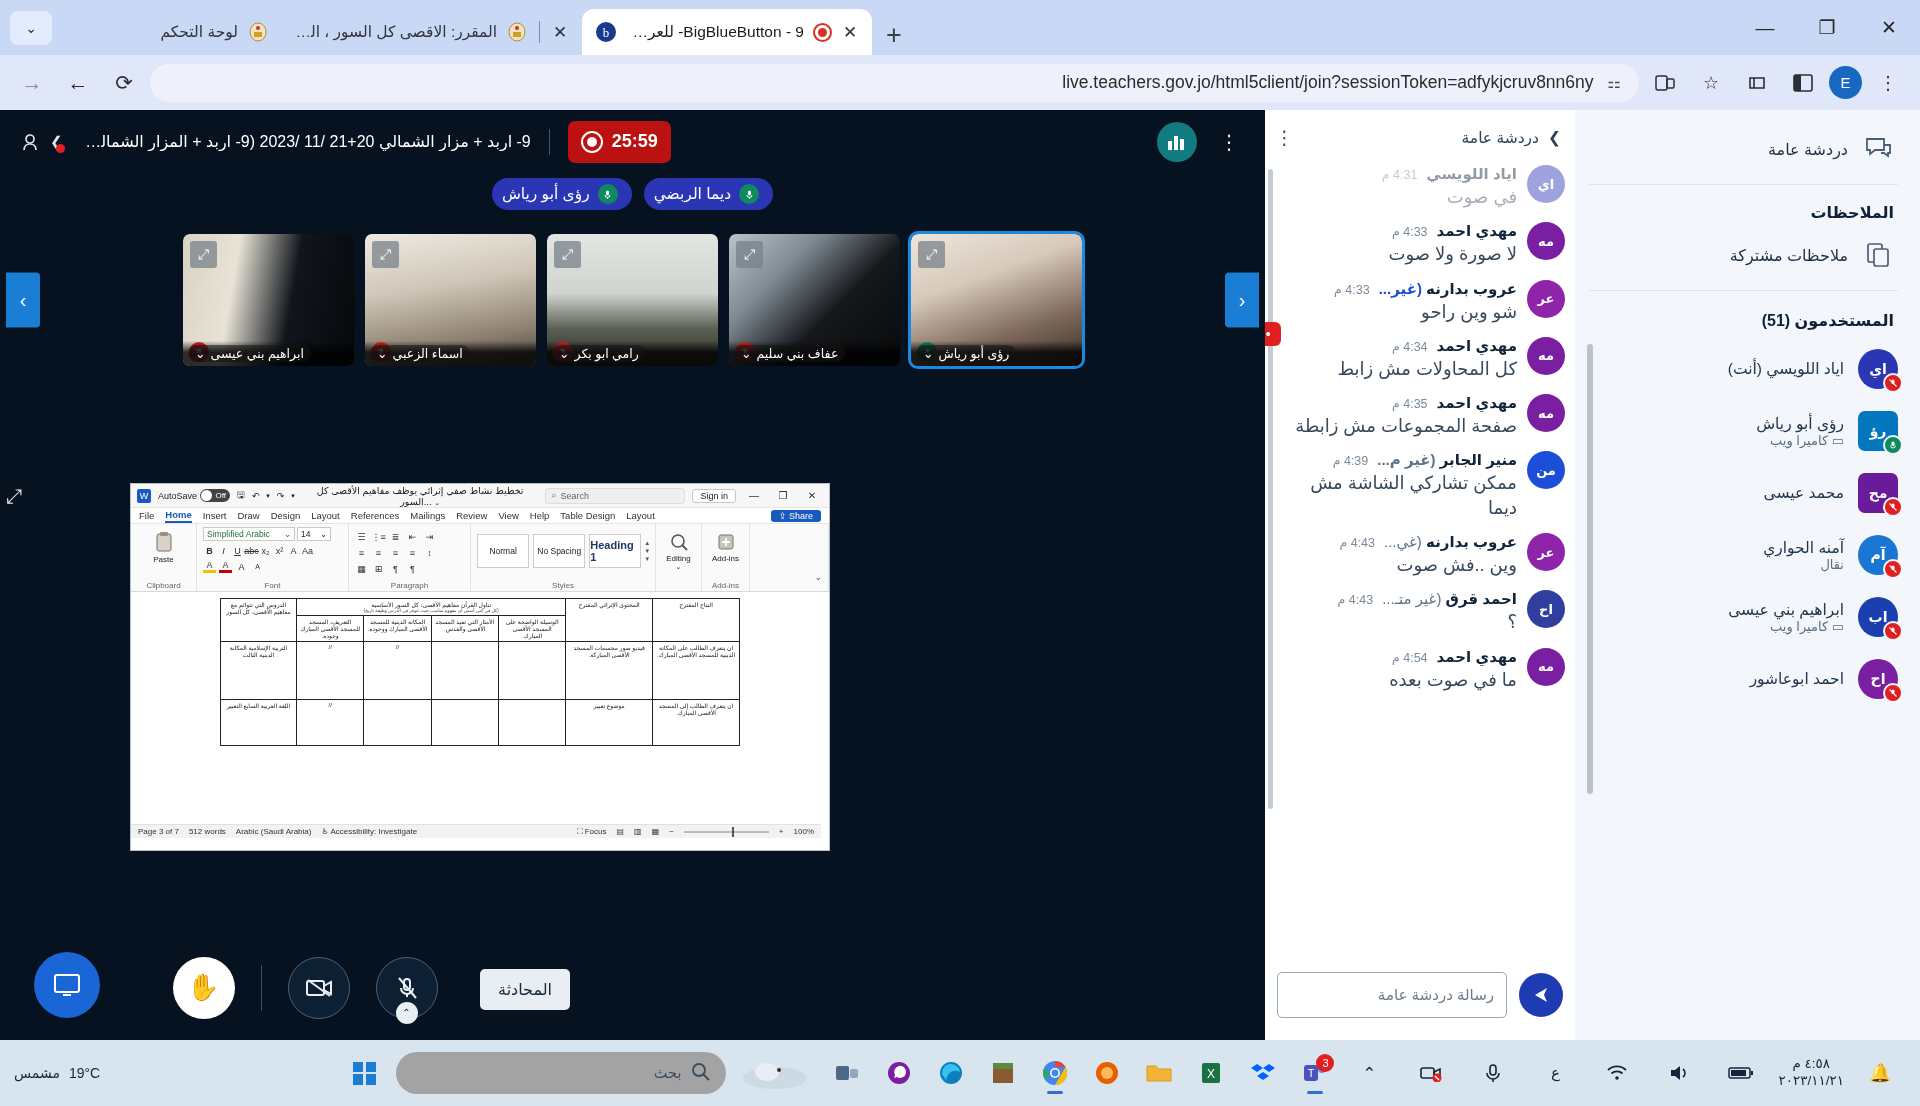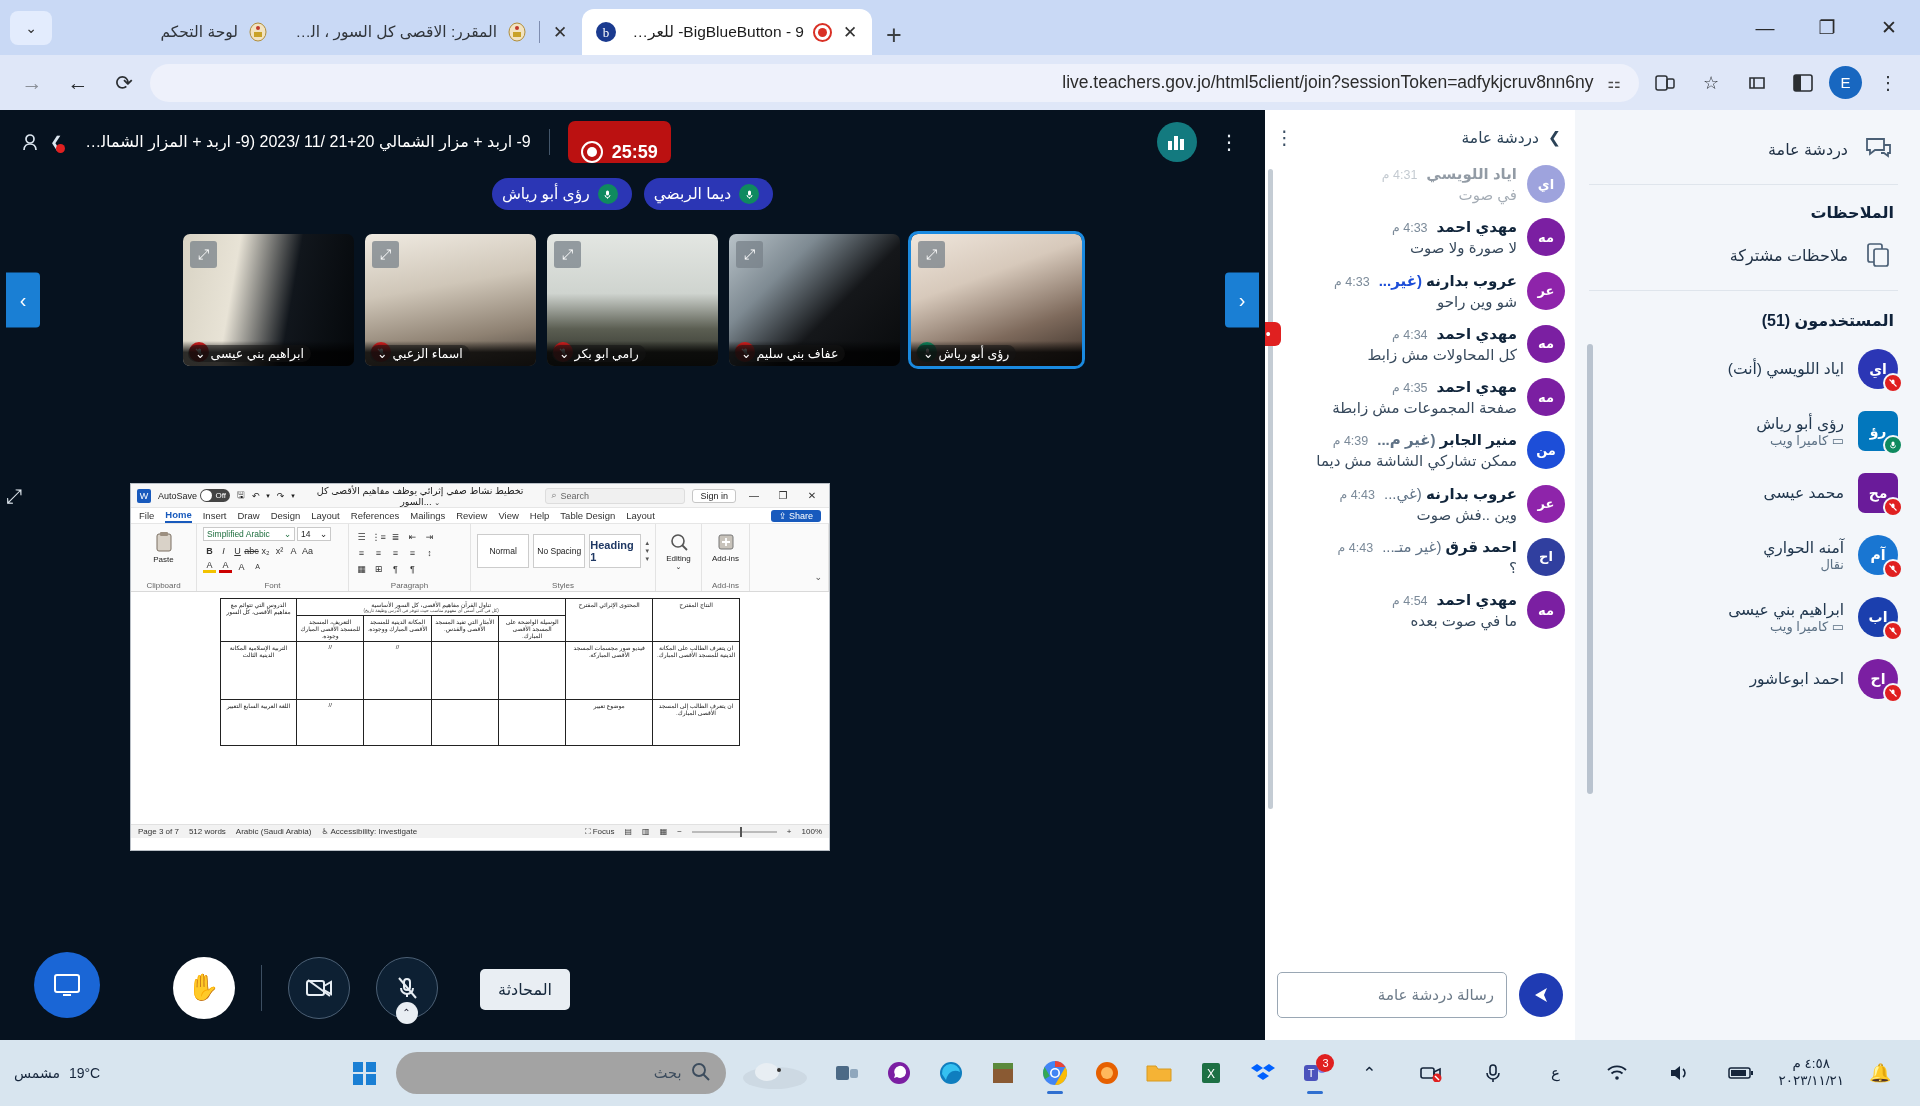--- a/index.html
+++ b/index.html
@@ -70,39 +70,39 @@
   .chat-title { font-size:15.5px; color:#2b4257; display:flex; align-items:center; gap:9px; }
   .chat-body { flex:1; position:relative; overflow:hidden; padding:6px 10px 0 14px; }
   .msg { display:flex; gap:10px; margin-bottom:13px; }
   .m-av { width:38px;height:38px;border-radius:50%;color:#fff;font-size:13px;display:flex;align-items:center;
      justify-content:center;flex:none;font-weight:600;}
   .m-body { flex:1; min-width:0; }
   .m-head { display:flex; align-items:baseline; gap:9px; }
   .m-name { font-size:15px; font-weight:700; color:#10243a; white-space:nowrap; overflow:hidden;
      text-overflow:ellipsis; max-width:165px;}
   .m-time { font-size:12.5px; color:#7b8a99; }
-  .m-text { font-size:15px; color:#37495c; margin-top:2px; line-height:1.35; }
+  .m-text { font-size:18px; color:#37495c; margin-top:2px; line-height:1.35; }
   .chat-scroll { position:absolute; left:3px; top:10px; width:5px; height:640px; background:#c4ccd4; border-radius:3px; }
   .chat-foot { padding:12px 12px 22px 12px; display:flex; align-items:center; gap:12px; }
   .chat-input { flex:1; height:46px; border:1px solid #9aa7b4; border-radius:5px; background:#fff;
      display:flex; align-items:center; padding:0 12px; font-size:15px; color:#6d7b89; }
   .send-btn { width:44px;height:44px;border-radius:50%;background:#1f3bb3;color:#fff;display:flex;
      align-items:center;justify-content:center;flex:none;}
   .red-pop { position:absolute; left:-20px; top:163px; background:#e02020; color:#fff; border-radius:6px;
      padding:4px 9px; font-size:14px; letter-spacing:1px; z-index:5; }
 
   
   .stage { position:absolute; left:0; top:0; right:655px; height:930px; background:#06121f; }
   .bbb-bar { height:63px; display:flex; align-items:center; direction:rtl; padding:0 22px; gap:18px; color:#fff; }
   .bbb-logo { width:40px;height:40px;border-radius:50%;background:#137a7f;display:flex;align-items:center;
      justify-content:center;}
   .bbb-kebab { font-size:20px; color:#e6edf3; padding:0 4px; }
   .meet-title { flex:1; font-size:16px; color:#fff; text-align:right; white-space:nowrap; overflow:hidden;
      text-overflow:ellipsis; }
-  .rec-pill { background:#bb1111; color:#fff; border-radius:7px; height:42px; display:flex; align-items:flex-end;
+  .rec-pill { background:#bb1111; color:#fff; border-radius:7px; height:42px; display:flex; align-items:center;
      gap:9px; padding:0 13px; font-size:18px; font-weight:600; }
   .rec-ring { width:22px;height:22px;border-radius:50%;border:2.5px solid #fff;display:flex;align-items:center;
      justify-content:center;}
   .rec-ring i{width:10px;height:10px;border-radius:50%;background:#fff;display:block;}
   .vline { width:1px; height:26px; background:#43566a; }
   .hdr-users { display:flex; align-items:center; gap:6px; position:relative; color:#dce6ef; font-size:19px; }
   .hdr-users .dot { position:absolute; right:-2px; bottom:-1px; width:9px;height:9px;border-radius:50%;background:#e02020;}
 
   .talkers { height:42px; display:flex; align-items:center; justify-content:center; gap:12px; direction:rtl; }
   .talk-pill { background:#2b36b5; color:#fff; border-radius:20px; height:32px; display:flex; align-items:center;
@@ -152,21 +152,21 @@
   .w-groups { height:68px; display:flex; direction:ltr; border-bottom:1px solid #d9d9d9; background:#fafafa; }
   .w-grp { border-right:1px solid #e3e3e3; padding:3px 6px 0 6px; position:relative; }
   .w-grp .lbl { position:absolute; bottom:1px; left:0; right:0; text-align:center; font-size:8px; color:#666; }
   .w-fontbox { border:1px solid #c9c9c9; background:#fff; font-size:8.5px; padding:1px 3px; display:inline-flex;
      align-items:center; justify-content:space-between; }
   .w-btn { width:13px;height:13px;display:inline-flex;align-items:center;justify-content:center;font-size:9px;color:#333;}
   .style-card { width:54px;height:34px;border:1px solid #ccc;display:flex;align-items:center;justify-content:center;
      font-size:8.5px; background:#fff;}
   .style-card.h1 { font-size:11px; font-weight:700; color:#1f3864; }
   .w-page { position:relative; height:246px; background:#fff; overflow:hidden; }
-  .w-status { position:absolute; left:0; right:0; bottom:0; height:14px; background:#f2f2f2; border-top:1px solid #e1e1e1;
+  .w-status { position:absolute; left:0; right:8px; bottom:0; height:14px; background:#f2f2f2; border-top:1px solid #e1e1e1;
      display:flex; align-items:center; gap:10px; padding:0 7px; font-size:8px; color:#333; direction:ltr;}
   .w-zoomslider { width:85px; height:2px; background:#bbb; position:relative; }
   .w-zoomslider i { position:absolute; left:48px; top:-4px; width:2px; height:10px; background:#555; }
 
   table.doc { border-collapse:collapse; direction:rtl; margin:6px auto 0 auto; width:520px; font-size:6px;
      color:#1a1a1a; }
   table.doc td { border:1px solid #222; padding:2px 3px; vertical-align:top; text-align:center; }
 
   
   .actionbar { position:absolute; left:0; right:655px; bottom:0; height:105px; display:flex; align-items:center;

